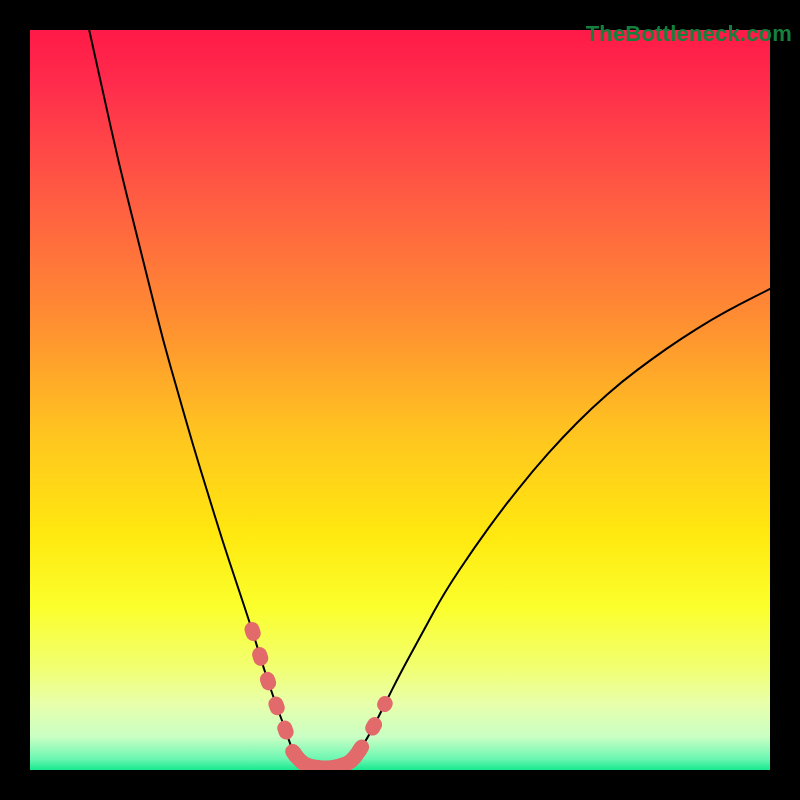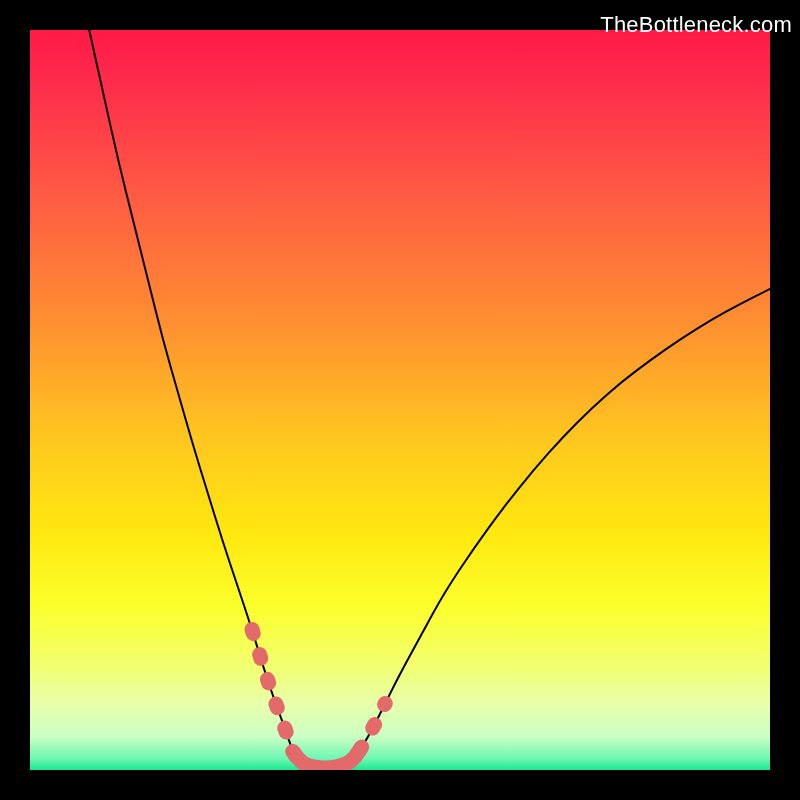--- a/index.html
+++ b/index.html
@@ -33,25 +33,25 @@
   }
   .curve-svg {
     position: absolute;
     left: 0;
     top: 0;
     width: 100%;
     height: 100%;
   }
   .watermark {
     position: absolute;
-    top: 12px;
+    top: 21px;
     right: 8px;
-    color: #ffffff;
+    color: #15803d;
     font-size: 22px;
-    font-weight: 400;
+    font-weight: 700;
     letter-spacing: 0.2px;
     user-select: none;
     z-index: 5;
   }
 </style>
 </head>
 <body>
 
 <div class="stage">
   <div class="watermark">TheBottleneck.com</div>

